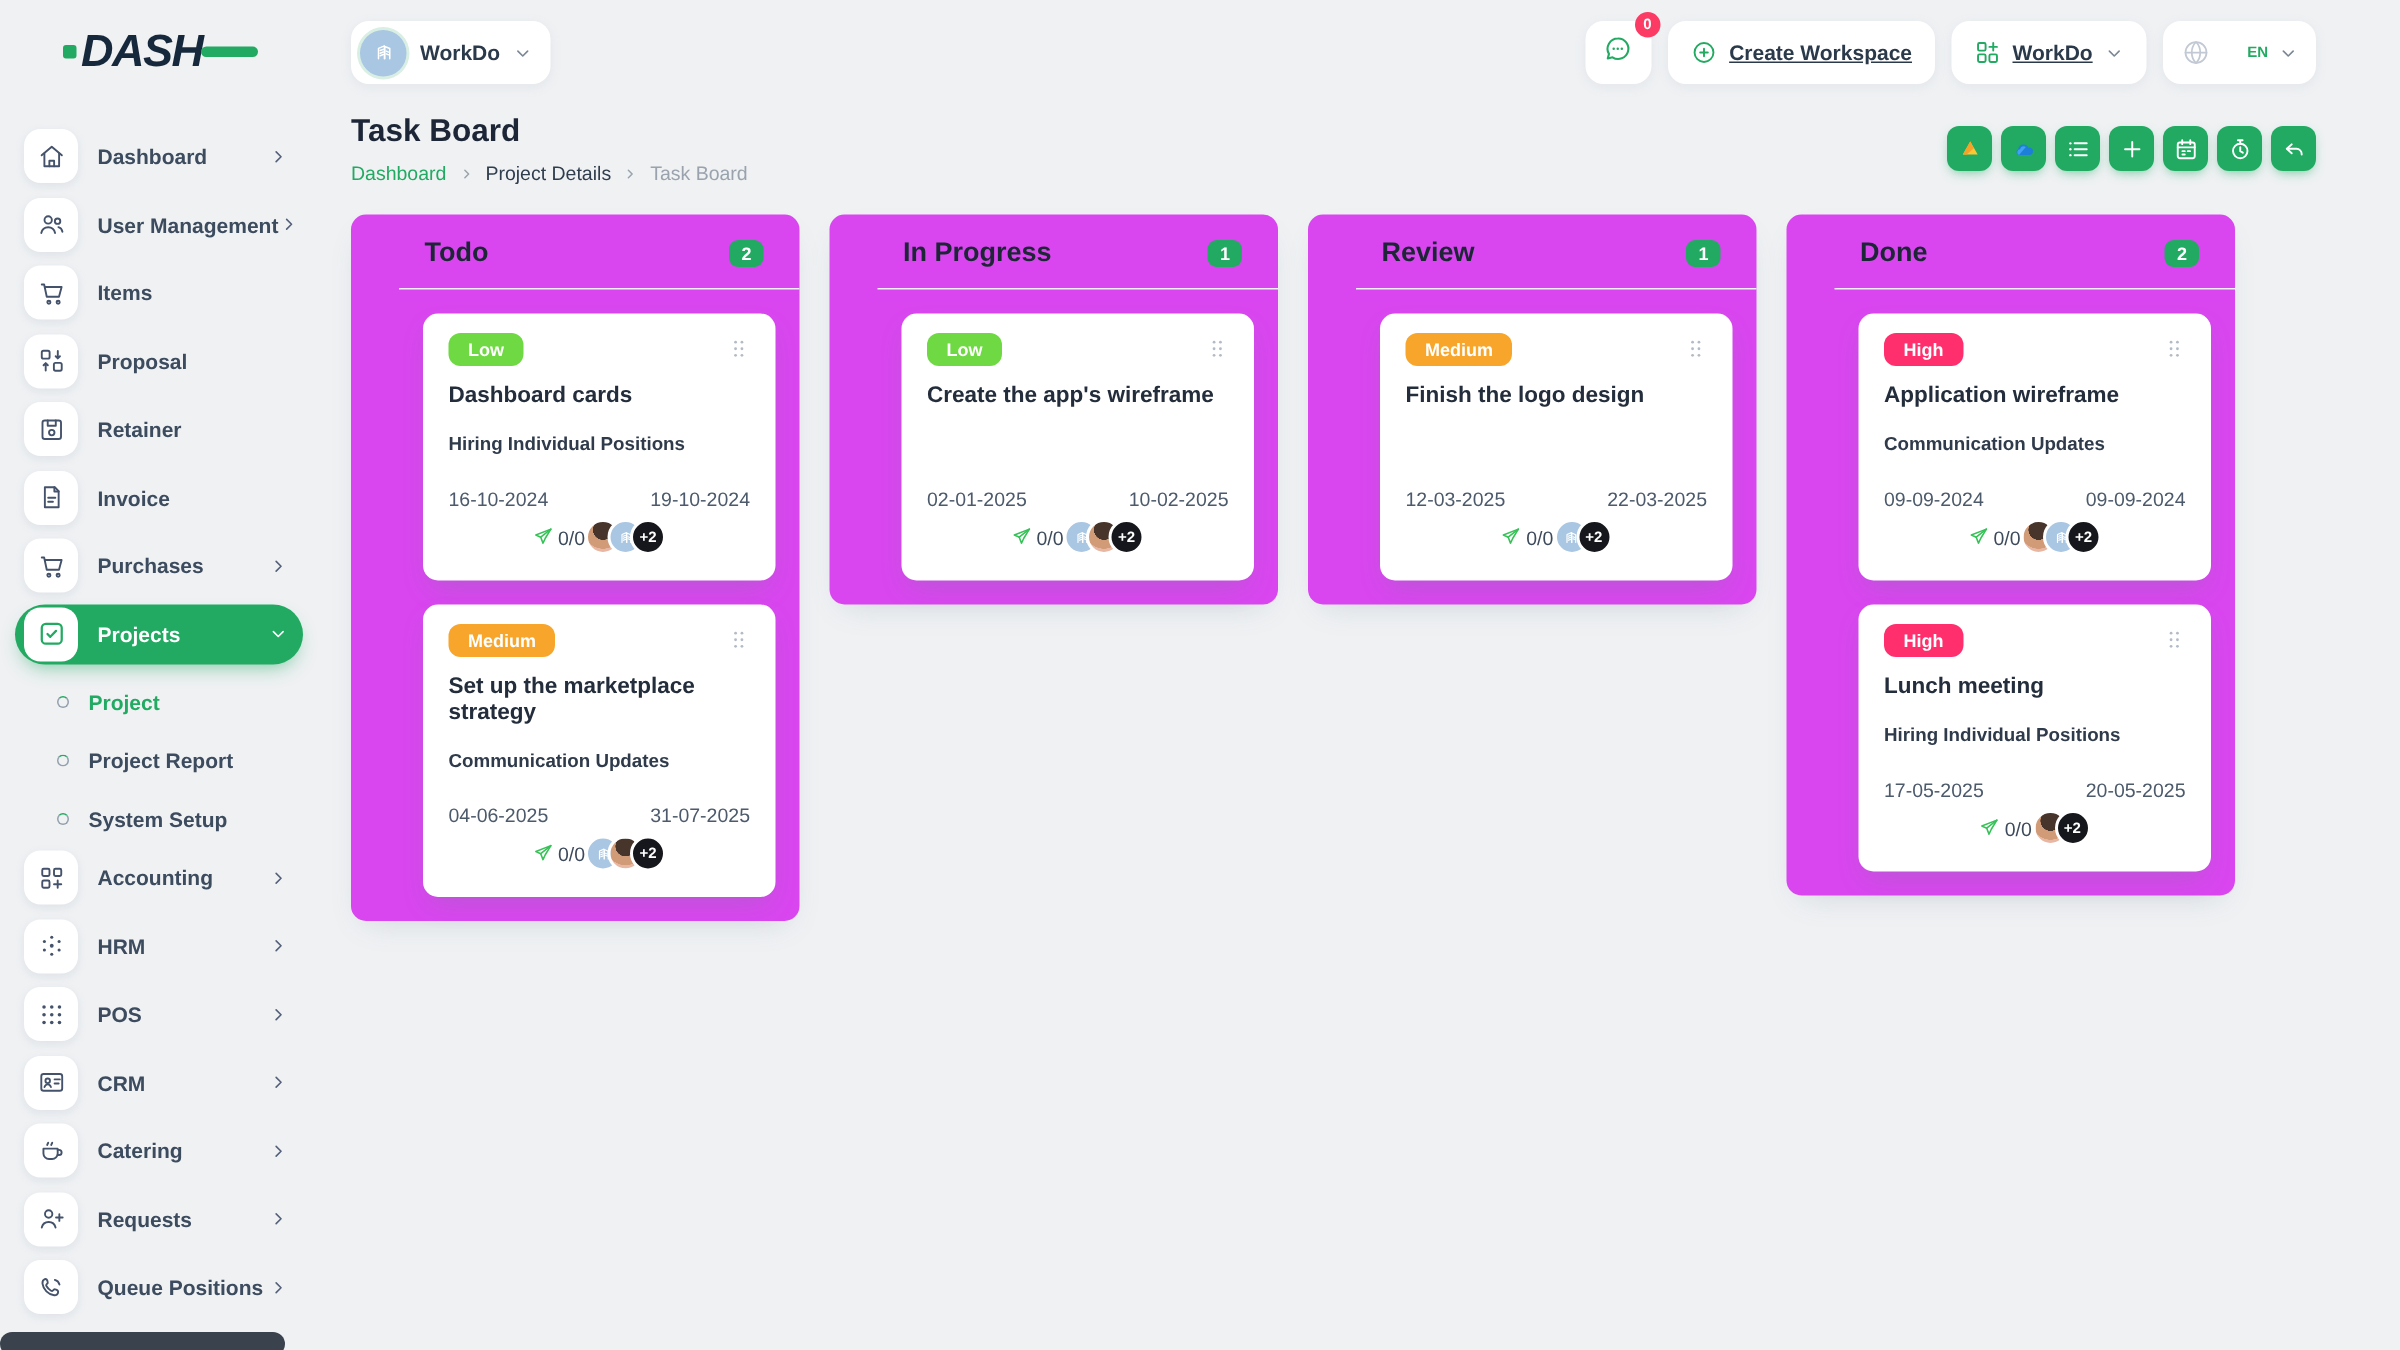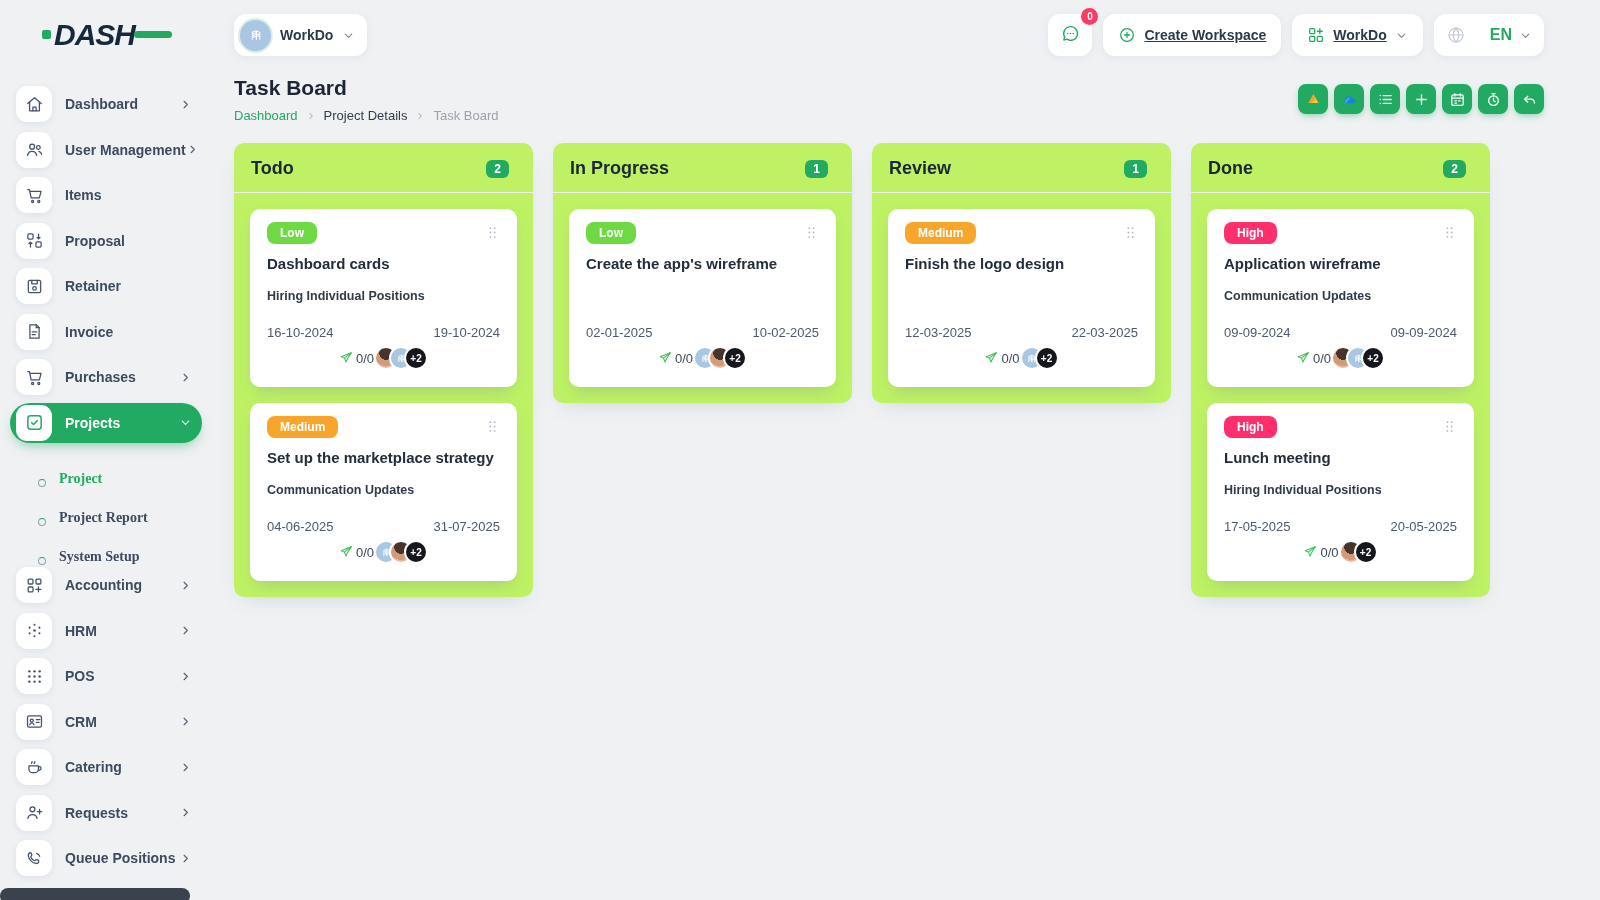--- a/index.html
+++ b/index.html
@@ -18,21 +18,21 @@
   .logo .dot { position:absolute; left:-12px; top:12px; width:9px; height:9px; background:var(--primary); border-radius:2px; }
   .logo .bar { position:absolute; right:-8px; top:13px; width:38px; height:7px; background:var(--primary); border-radius:4px; }
   nav { padding:0 10px; }
   .side-item { display:flex; align-items:center; height:40px; margin-bottom:5.5px; padding:0 10px 0 6px; border-radius:20px; cursor:pointer; }
   .side-item .ibox { width:36px; height:36px; border-radius:11px; background:#fff; box-shadow:0 2px 6px rgba(150,160,180,.18); display:flex; align-items:center; justify-content:center; color:#44526b; flex:0 0 36px; }
   .side-item .lbl { margin-left:13px; font-size:14px; font-weight:600; color:#3c4b5e; flex:1; white-space:nowrap; }
   .side-item .chev { color:#55617a; display:flex; }
   .side-item.active { background:var(--primary); box-shadow:0 6px 12px -4px rgba(30,170,100,.5); }
   .side-item.active .ibox { color:var(--primary); box-shadow:none; }
   .side-item.active .lbl, .side-item.active .chev { color:#fff; }
-  .sub-item { display:flex; align-items:flex-end; height:39px; padding-left:28px; cursor:pointer;font-family:Liberation Serif, serif; }
+  .sub-item { display:flex; align-items:center; height:39px; padding-left:28px; cursor:pointer; }
   .sub-item .ring { width:8px; height:8px; border-radius:50%; border:1.6px solid #93a0ae; border-top-color:var(--primary); flex:0 0 8px; }
   .sub-item .slbl { margin-left:13px; font-size:14px; font-weight:600; color:#3c4b5e; }
   .sub-item.active .slbl { color:var(--primary); }
   .sub-item.active .ring { border-color:#93a0ae; border-top-color:var(--primary); }
   .side-scroll { position:absolute; left:0; bottom:-4px; width:190px; height:16px; background:#39424d; border-radius:8px; }
 
   
   .main { flex:1; padding:0 56px 0 22px; }
   .topbar { display:flex; align-items:center; justify-content:space-between; padding-top:8px; height:62px; }
   .pill { background:#fff; border-radius:12px; display:flex; align-items:center; height:42px; box-shadow:0 2px 8px rgba(150,160,180,.12); cursor:pointer; }
@@ -40,36 +40,36 @@
   .ws-avatar { width:31px; height:31px; border-radius:50%; background:#a9c6e2; display:flex; align-items:center; justify-content:center; box-shadow:0 0 0 2px #d9efe4; }
   .ws-name { font-size:14px; font-weight:700; color:#2b3a4a; }
   .chev-sm { color:#7b8794; display:flex; }
   .tb-right { display:flex; align-items:center; gap:11px; }
   .icon-pill { width:44px; justify-content:center; position:relative; color:var(--primary); }
   .badge-red { position:absolute; top:-6px; right:-6px; min-width:17px; height:17px; border-radius:9px; background:var(--badge_red); color:#fff; font-size:10px; font-weight:700; display:flex; align-items:center; justify-content:center; padding:0 4px; }
   .cw-pill { padding:0 15px; gap:8px; font-size:14px; font-weight:600; color:#2b3a4a;text-decoration:underline; }
   .cw-pill .gi { color:var(--primary); display:flex; }
   .lang-pill { padding:0 12px; gap:7px; }
   .lang-pill .globe { color:#c2c9d4; display:flex; }
-  .lang-code { font-size:16px; font-weight:700; color:var(--primary);padding-left:17px; }
+  .lang-code { font-size:10px; font-weight:700; color:var(--primary);padding-left:17px; }
 
   
   .page-head { display:flex; align-items:flex-start; justify-content:space-between; margin-top:14px; }
   .pg-title { font-size:21px; font-weight:700; color:#1d2636; }
   .crumbs { display:flex; align-items:center; gap:8px; margin-top:8px; font-size:13px; }
   .crumb { color:#2f3d4e; font-weight:500; cursor:pointer; }
   .crumb.link { color:var(--primary); }
   .crumb.current { color:#9aa3ad; cursor:default; }
   .crumb-sep { color:#9aa3ad; display:flex; }
   .actions { display:flex; gap:6px; margin-top:8px; }
   .act-btn { width:30px; height:30px; border:none; border-radius:8px; background:var(--primary); color:#fff; display:flex; align-items:center; justify-content:center; cursor:pointer; box-shadow:0 3px 7px -2px rgba(30,170,100,.55); }
 
   
   .board { display:flex; gap:20px; margin-top:20px; align-items:flex-start; }
-  .column { flex:0 0 299px; background:#bef264; border-radius:10px; box-shadow:0 8px 20px -10px rgba(110,125,150,.28); }
+  .column { flex:0 0 299px; background:#d946ef; border-radius:10px; box-shadow:0 8px 20px -10px rgba(110,125,150,.28);padding-left:32px; }
   .col-head { display:flex; align-items:center; justify-content:space-between; padding:15px 24px 13px 17px; border-bottom:1px solid #eef1f3; }
   .col-title { font-size:18px; font-weight:700; color:#1d2636; }
   .col-count { background:var(--primary); color:#fff; border-radius:6px; font-size:12px; font-weight:700; padding:3px 8px; line-height:1; }
   .col-body { padding:16px; }
   .task-card { background:#fff; border-radius:10px; box-shadow:0 8px 18px -6px rgba(110,125,150,.35); padding:13px 17px 15px; margin-bottom:16px; cursor:grab; }
   .task-card:last-child { margin-bottom:0; }
   .tc-top { display:flex; align-items:flex-start; justify-content:space-between; }
   .prio { border-radius:8px; color:#fff; font-size:12px; font-weight:600; padding:5px 13px; line-height:1; }
   .drag { margin-top:3px; cursor:pointer; display:flex; }
   .tc-title { font-size:15px; font-weight:700; color:#232d3b; margin-top:11px; }

